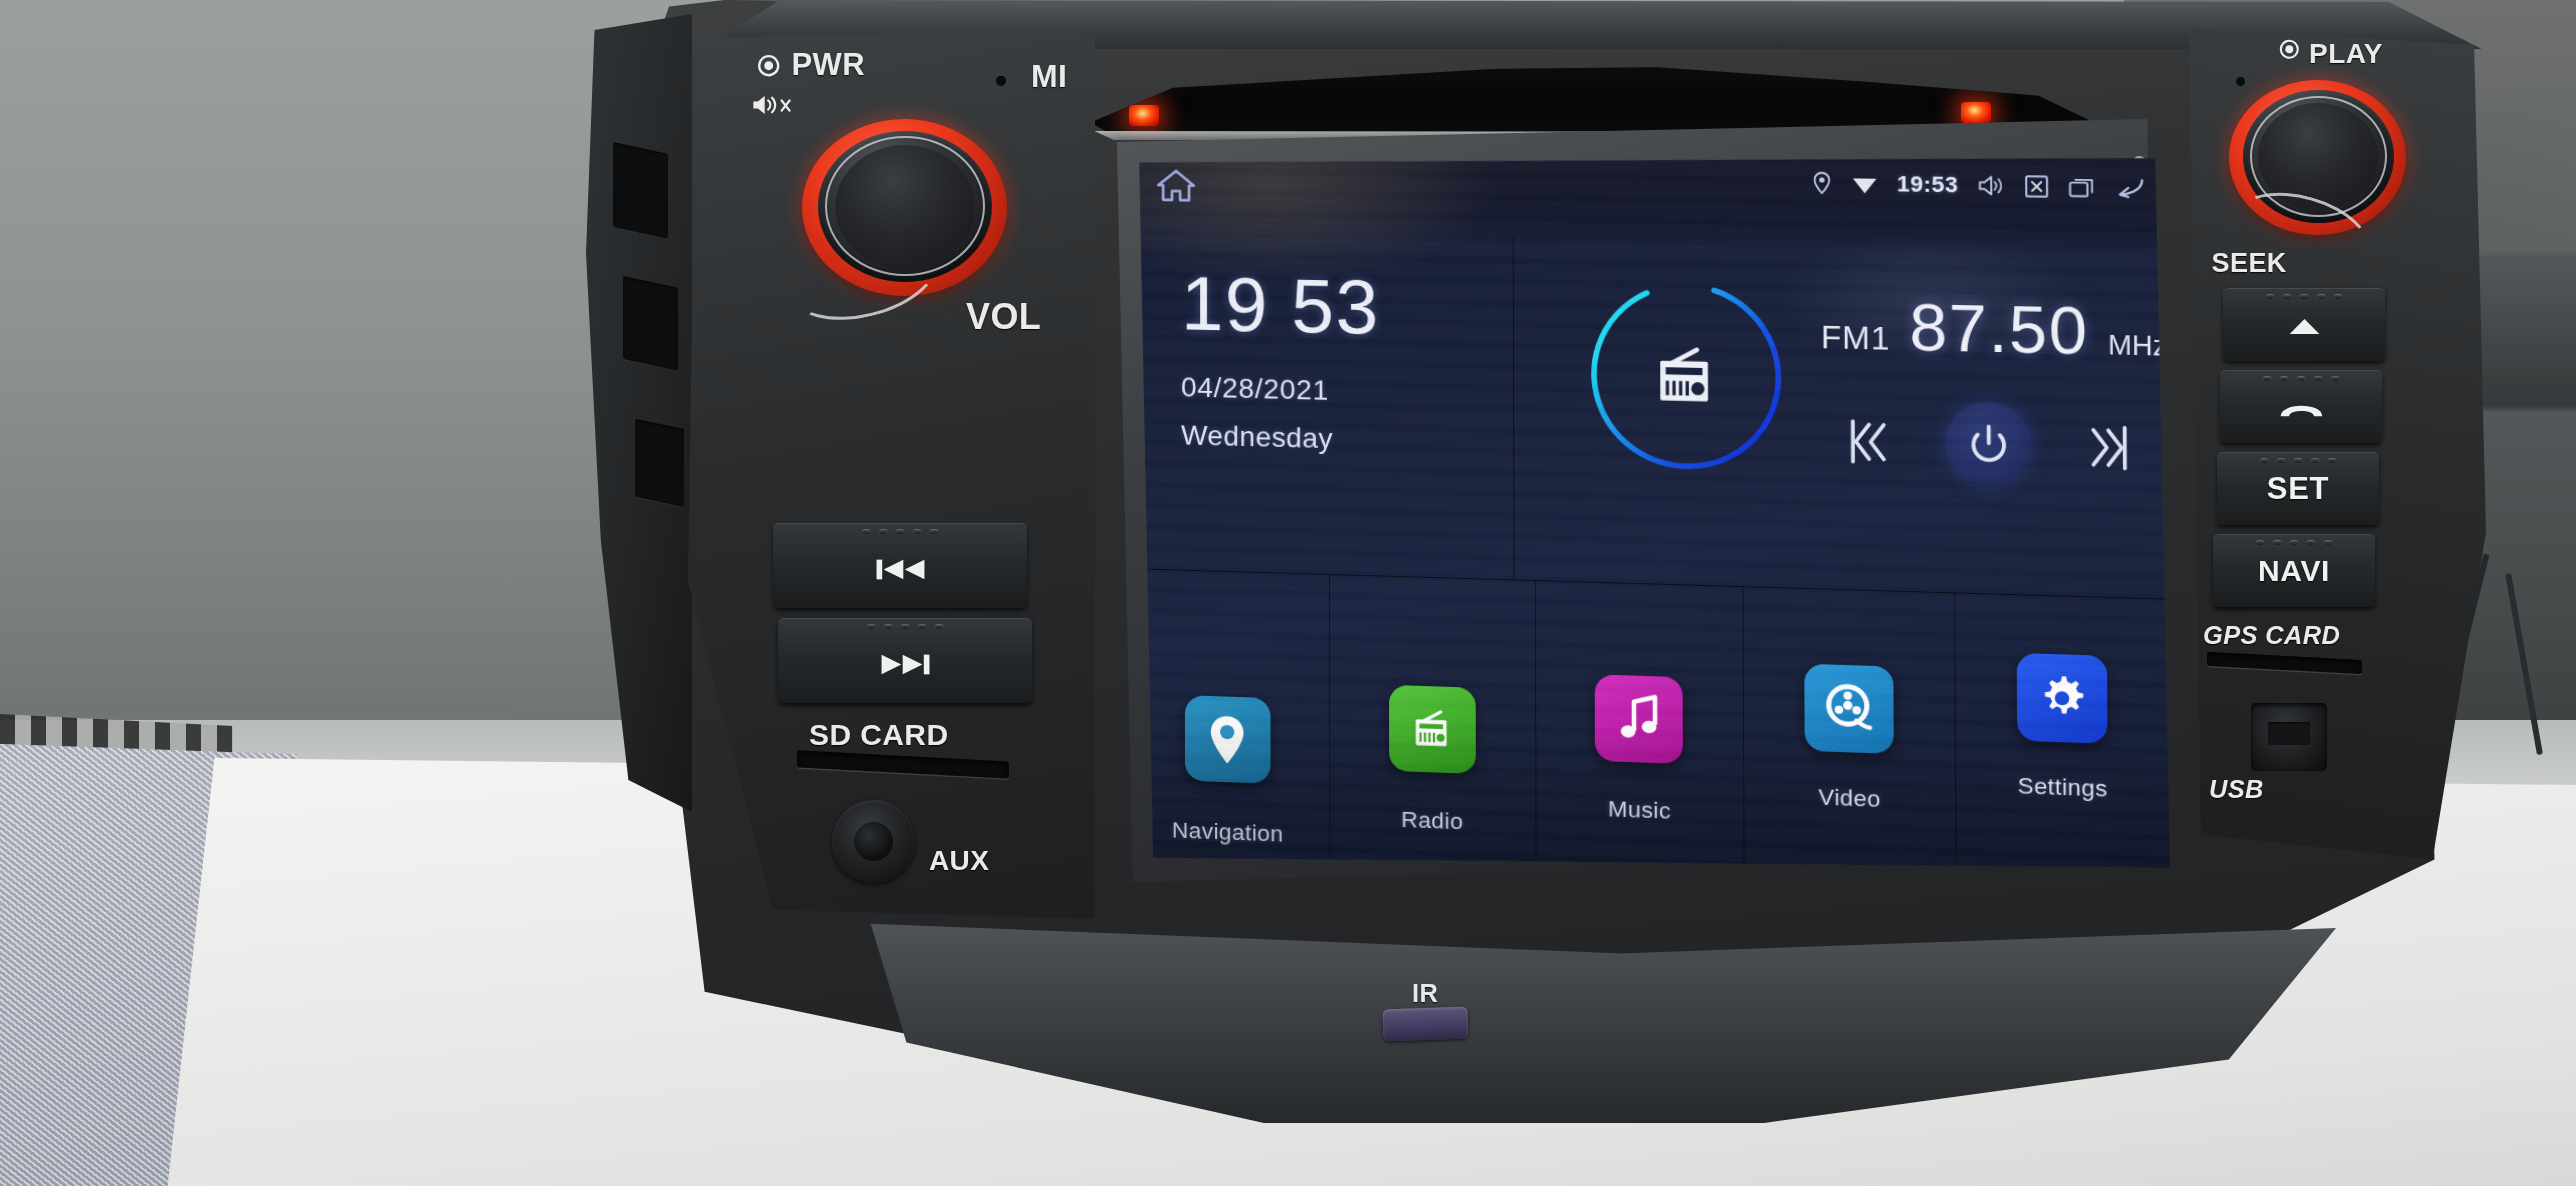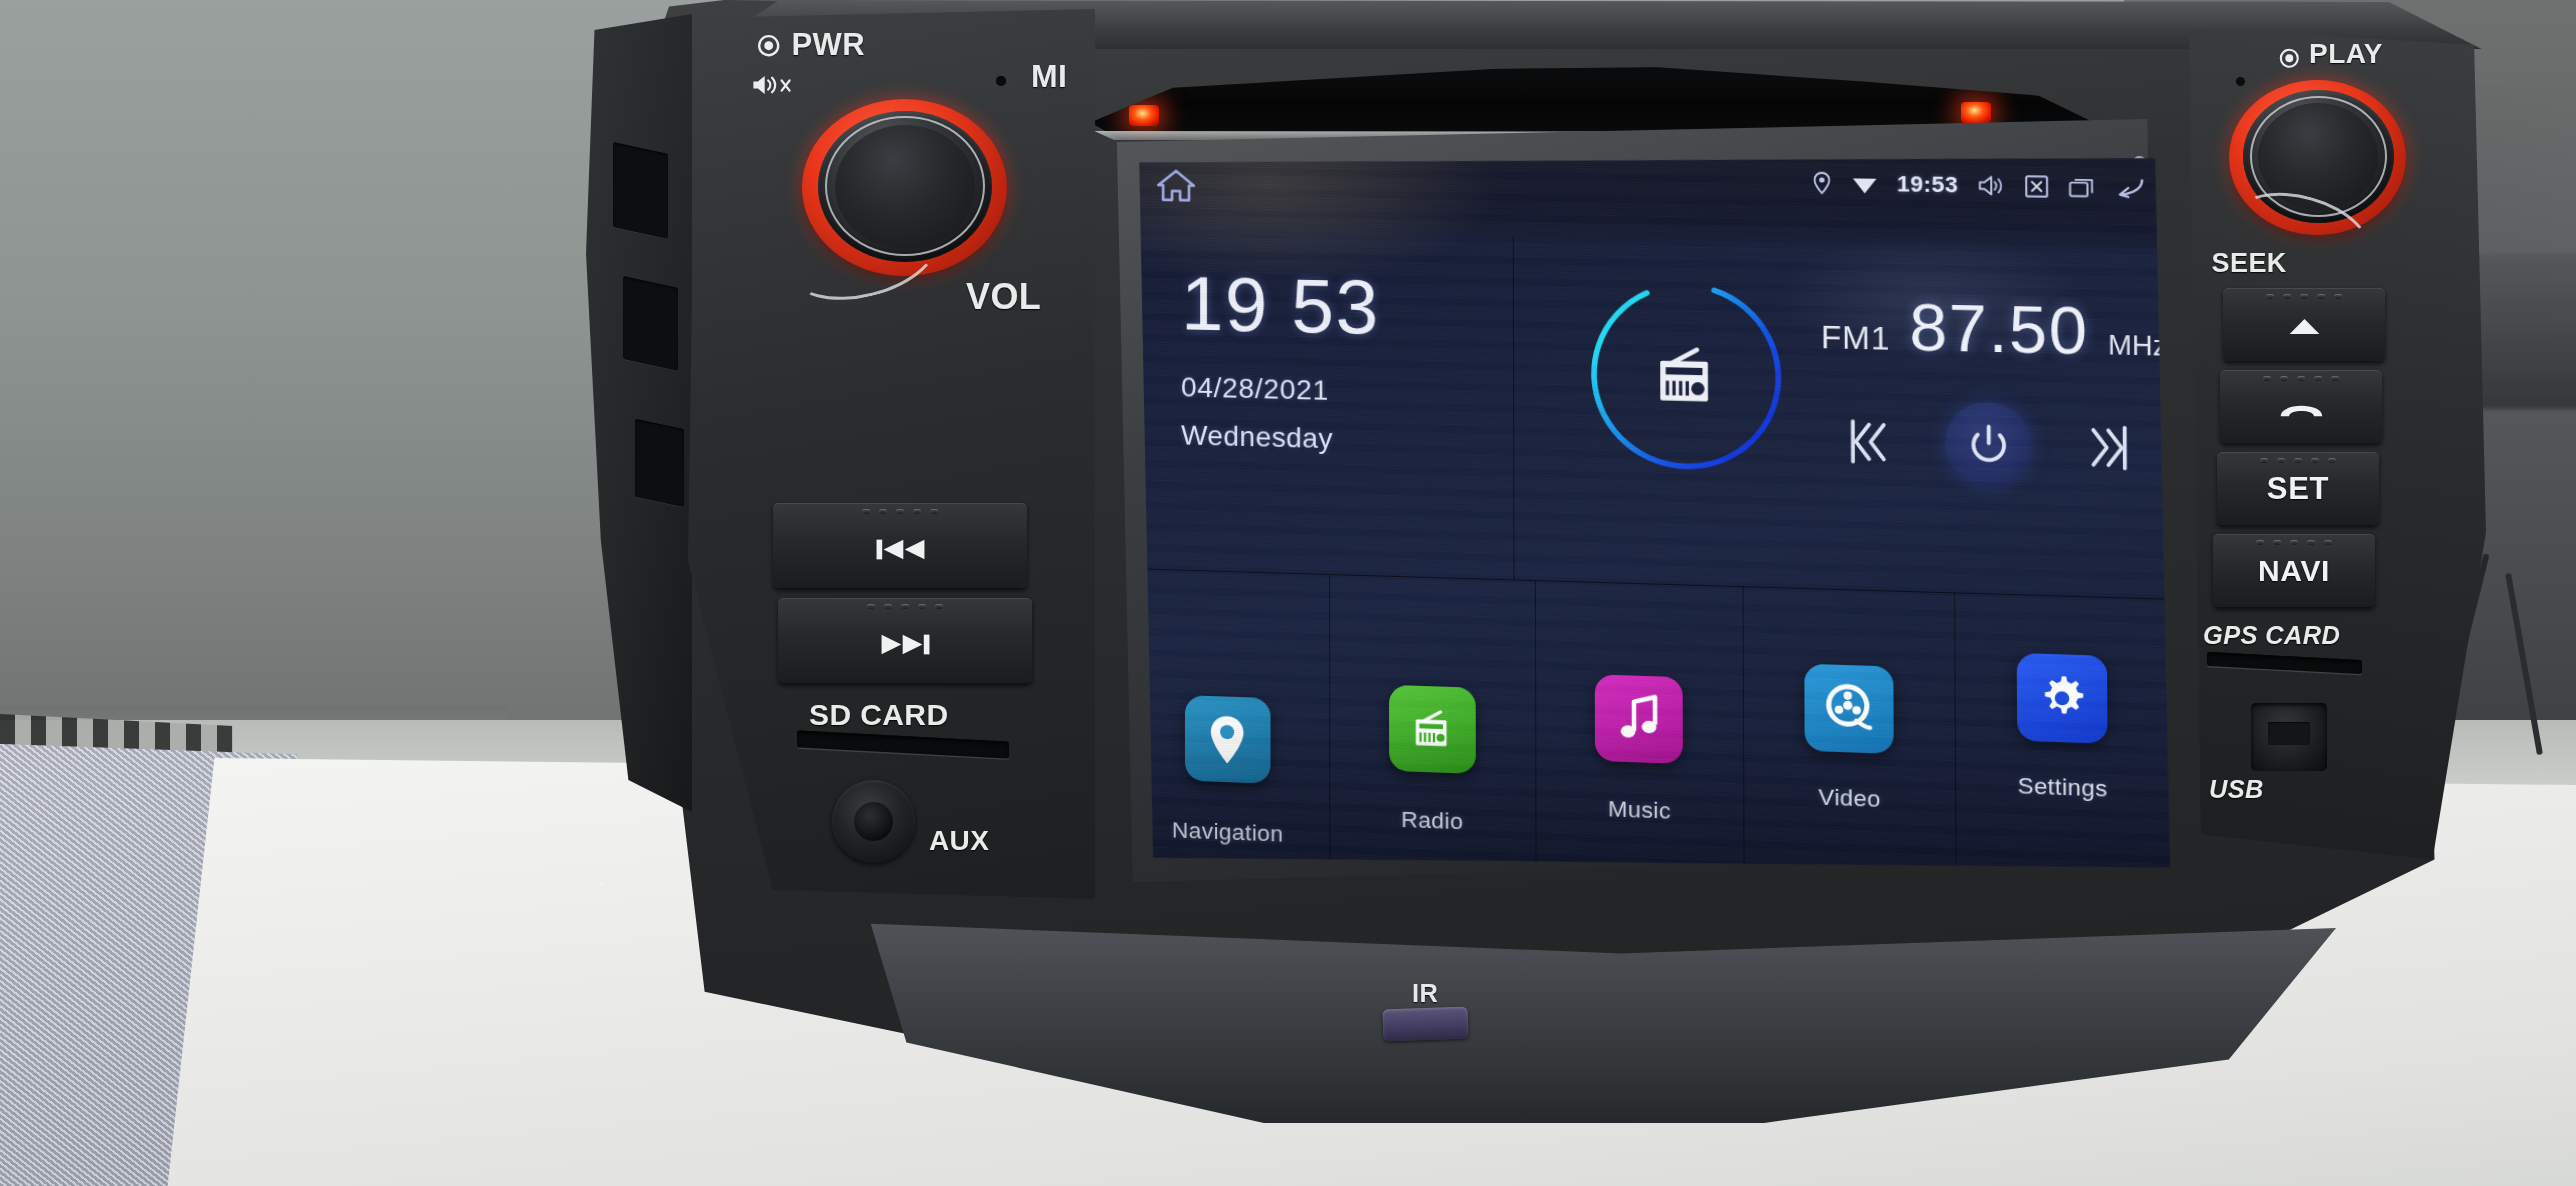--- a/index.html
+++ b/index.html
@@ -98,21 +98,21 @@
     background:linear-gradient(100deg,#303335 0%,#232527 55%,#171819 100%);
     clip-path:polygon(8% 2%, 100% 0%, 100% 100%, 40% 96%, 14% 66%, 0% 30%);
   }
   .wing-slot {
     position:absolute; background:#0d0e0f; border-radius:2.1px;
     box-shadow:inset 0 1.4px 2.1px rgba(0,0,0,.7), 0 0.7px 0 rgba(140,145,150,.18);
   }
 
   
   .pod-left {
-    position:absolute; left:85px; top:9px; width:424px; height:890px;
+    position:absolute; left:85px; top:29px; width:424px; height:890px;
     background:linear-gradient(170deg,#3d4042,#2a2c2e 45%,#1d1f21);
     clip-path:polygon(6% 1%, 100% 0%, 100% 100%, 24% 99%, 4% 62%);
     text-align:right;
   }
   .pod-right {
     position:absolute; left:1603px; top:28px; width:297px; height:840px;
     background:linear-gradient(190deg,#3b3e40,#2a2c2e 45%,#1c1e20);
     clip-path:polygon(0% 0%, 96% 2%, 100% 60%, 82% 99%, 4% 96%);
   }
 
@@ -462,21 +462,21 @@
 
     <div class="jack-aux" style="left:161px; top:771px; width:83px; height:83px;"></div>
     <div class="pod-label" style="left:258px; top:816px; font-size:28px;">AUX</div>
   </div>
 
   <div class="pod-label" style="position:absolute; left:410px; top:76px; width:10px; height:10px; border-radius:50%; background:#0a0b0c; box-shadow:inset 0 0.7px 1.4px rgba(0,0,0,.9);"></div>
   <div class="pod-label" style="position:absolute; left:445px; top:58px; font-size:32px;">MI</div>
 
   <div class="pod-right">
 
-    <div class="pod-label" style="left:89px; top:10px; font-size:28px; display:flex; align-items:flex-end; gap:8.5px;">
+    <div class="pod-label" style="left:89px; top:10px; font-size:28px; display:flex; align-items:flex-start; gap:8.5px;">
       <svg width="22.6" height="22.6" viewBox="0 0 24 24">
         <circle cx="12" cy="12" r="9" fill="none" stroke="#ededed" stroke-width="2.2"></circle>
         <circle cx="12" cy="12" r="4.2" fill="#ededed"></circle>
       </svg>
       <span>PLAY</span>
     </div>
     <div style="position:absolute; left:47px; top:49px; width:9.2px; height:9.2px; border-radius:50%; background:#0a0b0c;"></div>
 
     <div class="knob-wrap">
       <div class="knob-ring" style="left:40px; top:52px; width:177px; height:155px;"></div>

